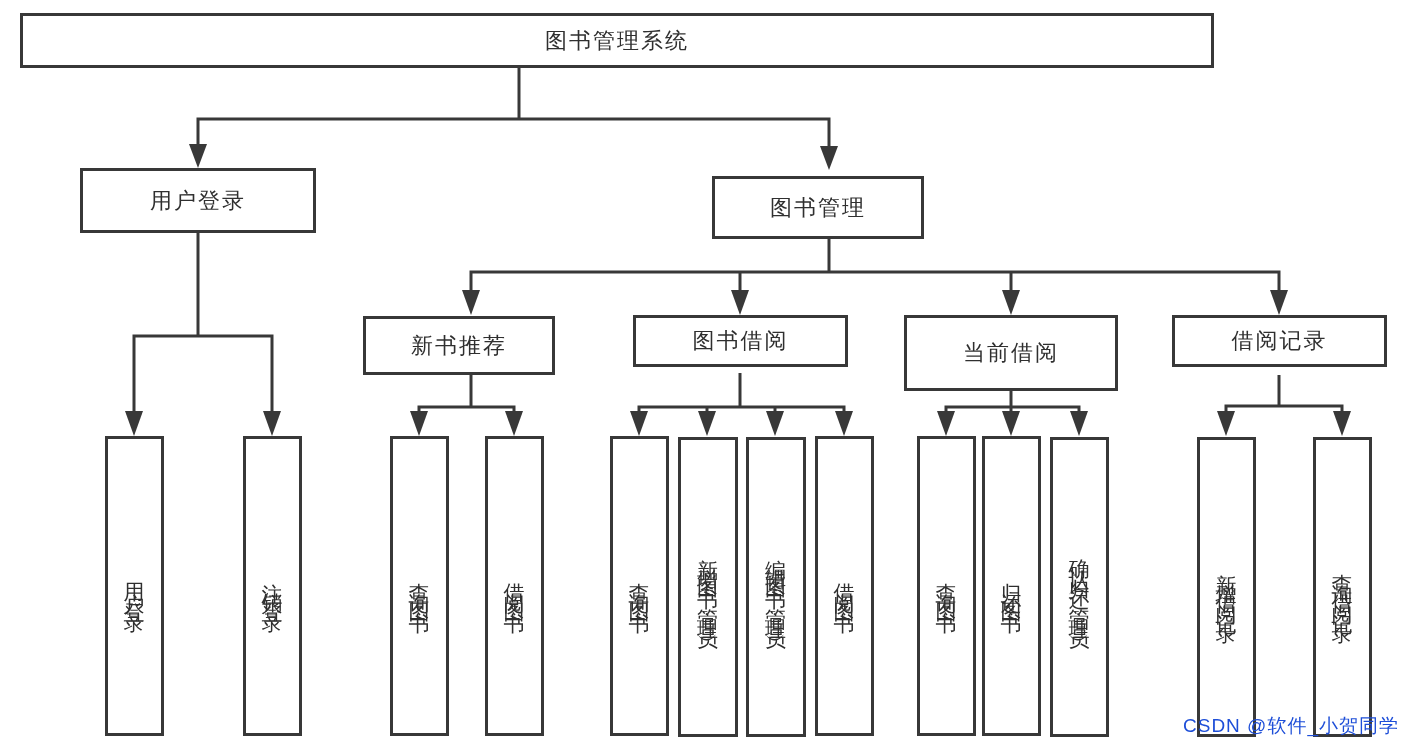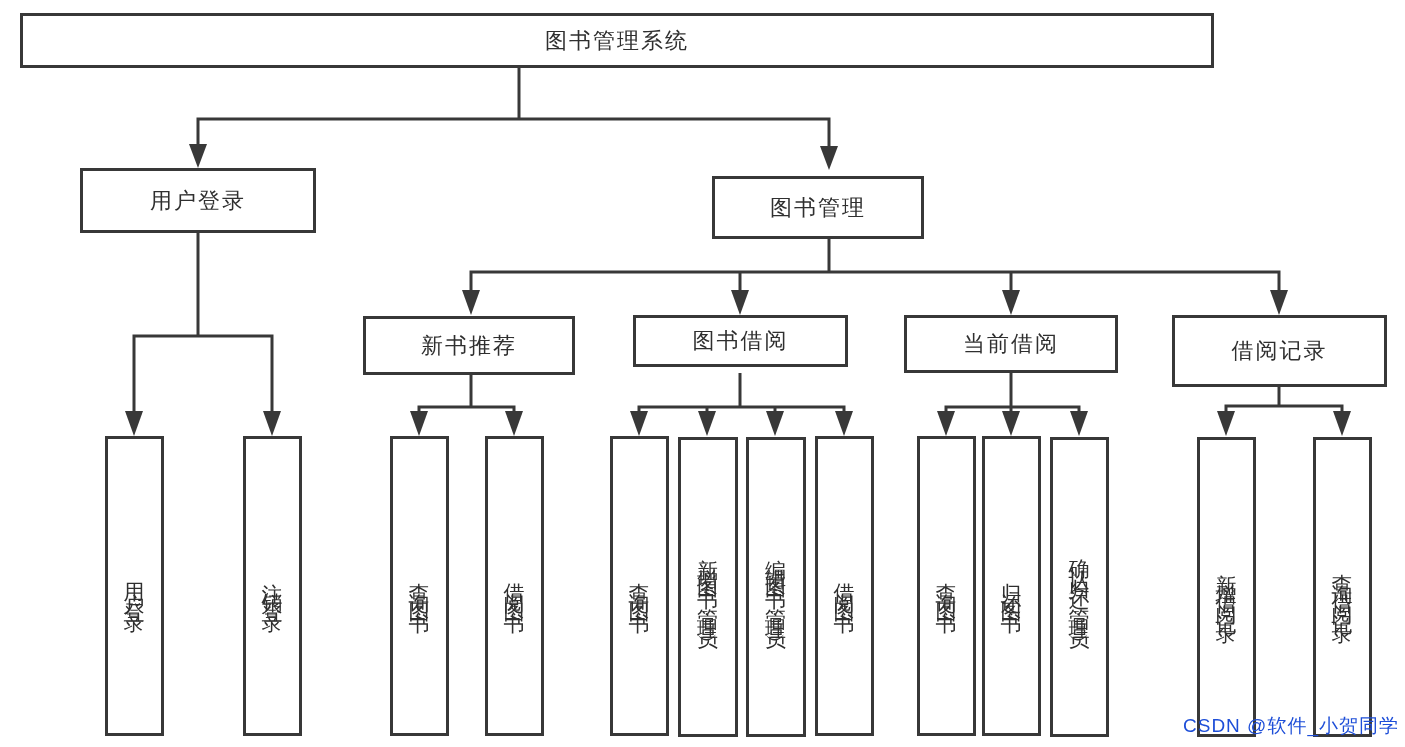--- a/index.html
+++ b/index.html
@@ -118,30 +118,30 @@
     <span>图书管理系统</span>
   </div>
 
   <div class="node h" style="left:80px; top:168px; width:236px; height:65px;">
     <span>用户登录</span>
   </div>
   <div class="node h" style="left:712px; top:176px; width:212px; height:63px;">
     <span>图书管理</span>
   </div>
 
-  <div class="node h" style="left:363px; top:316px; width:212px; height:59px;">
+  <div class="node h" style="left:363px; top:316px; width:192px; height:59px;">
     <span>新书推荐</span>
   </div>
   <div class="node h" style="left:633px; top:315px; width:215px; height:52px;">
     <span>图书借阅</span>
   </div>
-  <div class="node h" style="left:904px; top:315px; width:214px; height:58px;">
+  <div class="node h" style="left:904px; top:315px; width:214px; height:76px;">
     <span>当前借阅</span>
   </div>
-  <div class="node h" style="left:1172px; top:315px; width:215px; height:72px;">
+  <div class="node h" style="left:1172px; top:315px; width:215px; height:52px;">
     <span>借阅记录</span>
   </div>
 
   <div class="node v" style="left:105px; top:436px; width:59px; height:300px;">
     <span>用户登录</span>
   </div>
   <div class="node v" style="left:243px; top:436px; width:59px; height:300px;">
     <span>注销登录</span>
   </div>
 

